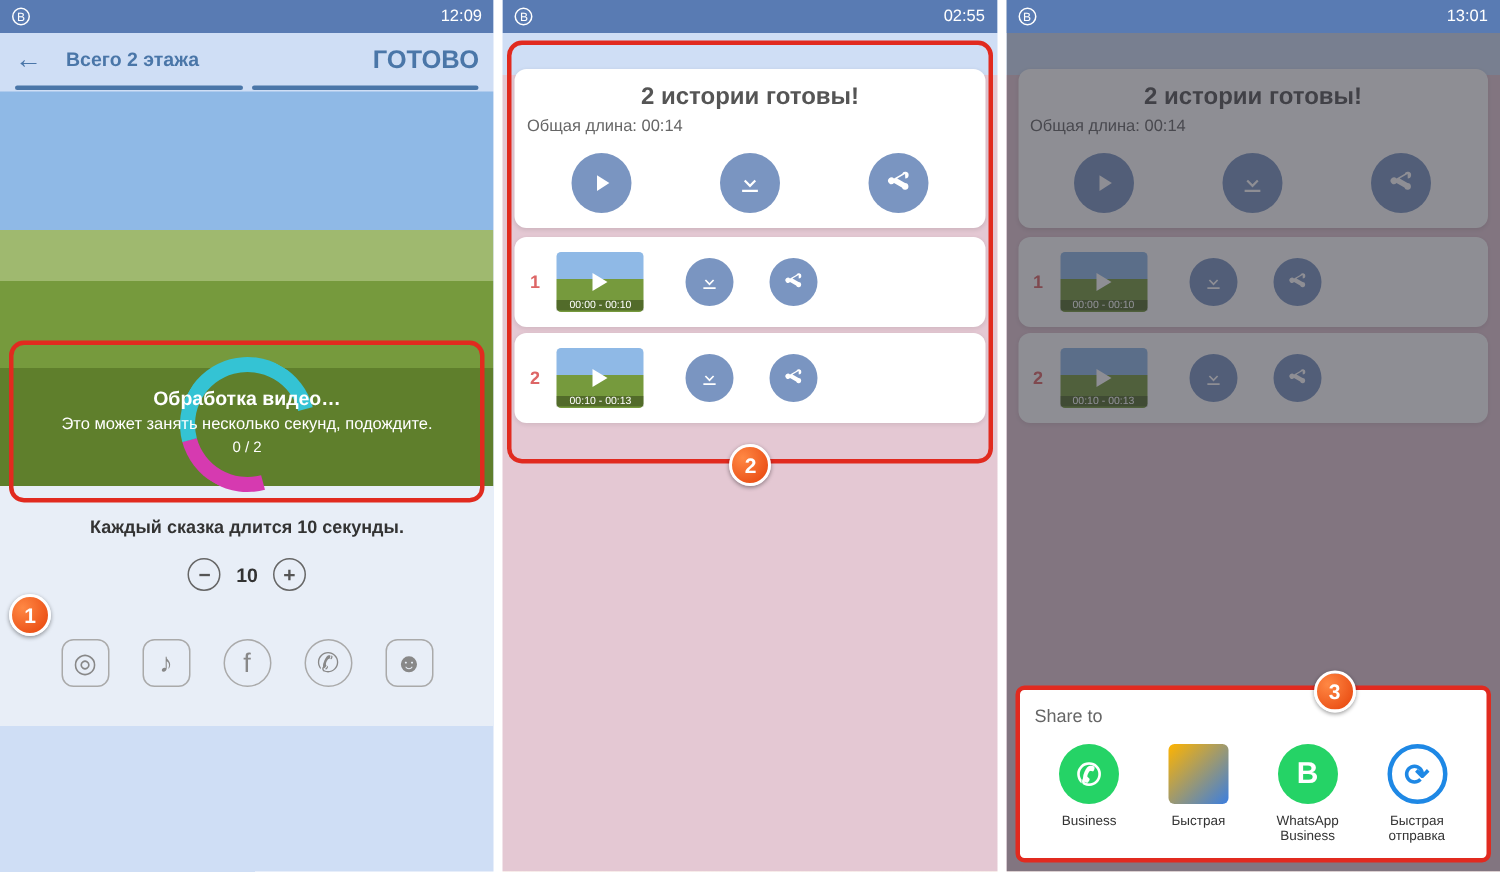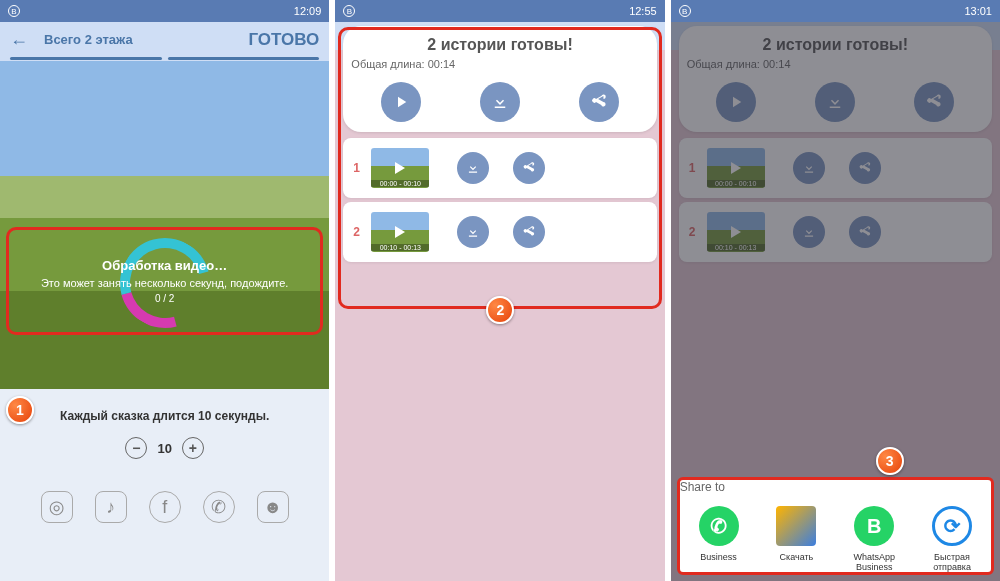--- a/index.html
+++ b/index.html
@@ -5,52 +5,52 @@
   *{box-sizing:border-box;margin:0;padding:0;font-family:-apple-system,Arial,sans-serif}
   body{background:#fff;width:1000px;height:581px;overflow:hidden;display:flex;gap:6px;padding:0}
   .phone{width:331px;height:581px;position:relative;background:#cfdef5;overflow:hidden}
   .status{height:22px;background:#597bb3;display:flex;align-items:center;justify-content:space-between;padding:0 8px;color:#fff;font-size:11px}
   .dot{width:12px;height:12px;border:1.5px solid #fff;border-radius:50%;display:flex;align-items:center;justify-content:center;font-size:8px}
   .header{height:35px;display:flex;align-items:center;padding:0 10px;color:#4a76a8;font-weight:600;font-size:13px}
   .back{font-size:18px;margin-right:16px}
   .header .spacer{flex:1}
   .prog{height:4px;display:flex;gap:6px;padding:0 10px 4px}
   .prog div{flex:1;height:3px;background:#4a76a8;border-radius:2px}
-  .photo{height:328px;background:linear-gradient(#8fb9e6 0 35%,#9fb96f 35% 48%,#769a3d 48% 70%,#5f7f2c 70% 100%);position:relative}
+  .photo{height:263px;background:linear-gradient(#8fb9e6 0 35%,#9fb96f 35% 48%,#769a3d 48% 70%,#5f7f2c 70% 100%);position:relative}
   .overlay{position:absolute;left:6px;right:6px;top:166px;height:108px;border:3px solid #e12a1f;border-radius:10px;display:flex;flex-direction:column;align-items:center;justify-content:center;color:#fff;text-align:center;padding:4px}
   .spinner{position:absolute;width:90px;height:90px;border-radius:50%;border:10px solid transparent;border-top-color:#34c3d4;border-bottom-color:#d63ab0;border-left-color:#34c3d4;top:8px;left:50%;transform:translateX(-50%) rotate(30deg)}
   .ov-title{font-size:13px;font-weight:600;z-index:1}
   .ov-sub{font-size:11px;margin-top:4px;z-index:1}
   .ov-count{font-size:10px;margin-top:4px;z-index:1}
-  .foot{background:#e8eef7;height:204px;display:flex;flex-direction:column;align-items:center;padding-top:20px}
+  .foot{background:#e8eef7;height:160px;display:flex;flex-direction:column;align-items:center;padding-top:20px}
   .foot-text{font-size:12px;color:#333;font-weight:600}
   .stepper{margin-top:14px;display:flex;align-items:center;gap:10px;color:#333;font-weight:600;font-size:13px}
   .step-btn{width:22px;height:22px;border:1px solid #666;border-radius:50%;display:flex;align-items:center;justify-content:center;font-size:14px;color:#555}
   .social{margin-top:32px;display:flex;gap:22px}
   .sicon{width:32px;height:32px;border:1.5px solid #aaa;border-radius:8px;display:flex;align-items:center;justify-content:center;color:#888;font-size:18px}
   .sicon.round{border-radius:50%}
   .marker{position:absolute;width:28px;height:28px;border-radius:50%;background:radial-gradient(circle at 30% 30%,#ff8844,#e6420a);border:2px solid #fff;box-shadow:0 1px 3px rgba(0,0,0,.4);color:#fff;font-weight:700;display:flex;align-items:center;justify-content:center;font-size:14px;z-index:20}
   
   .p23{background:linear-gradient(#cfdef5 0 50px,#e4c8d3 50px 100%,#f0d8d4)}
-  .card{background:#fff;border-radius:18px;margin:4px 8px 6px;padding:10px 8px;box-shadow:0 1px 3px rgba(0,0,0,.1)}
+  .card{background:#fff;border-radius:8px;margin:24px 8px 6px;padding:10px 8px;box-shadow:0 1px 3px rgba(0,0,0,.1)}
   .card-title{text-align:center;font-weight:700;color:#555;font-size:16px}
   .card-sub{text-align:left;font-size:11px;color:#666;margin-top:4px}
   .actions{display:flex;justify-content:space-around;margin-top:12px}
   .abtn{width:40px;height:40px;border-radius:50%;background:#7a95c1;display:flex;align-items:center;justify-content:center;color:#fff}
   .abtn svg{width:18px;height:18px;fill:#fff}
   .row{background:#fff;border-radius:8px;margin:4px 8px;padding:10px;display:flex;align-items:center;box-shadow:0 1px 3px rgba(0,0,0,.08)}
   .row-num{width:14px;color:#d66;font-size:12px;font-weight:600}
   .thumb{width:58px;height:40px;background:linear-gradient(#8fb9e6 0 45%,#769a3d 45% 100%);border-radius:3px;margin:0 4px;position:relative;display:flex;align-items:center;justify-content:center}
   .thumb::after{content:"";border-left:10px solid #fff;border-top:6px solid transparent;border-bottom:6px solid transparent}
   .thumb .tlabel{position:absolute;bottom:1px;left:0;right:0;font-size:7px;color:#fff;text-align:center;background:rgba(0,0,0,.3)}
   .sbtn{width:32px;height:32px;border-radius:50%;background:#7a95c1;display:flex;align-items:center;justify-content:center;margin-left:24px}
   .sbtn svg{width:14px;height:14px;fill:#fff}
   .redbox2{position:absolute;left:3px;right:3px;top:27px;height:282px;border:3px solid #e12a1f;border-radius:10px;pointer-events:none}
   .dim{position:absolute;inset:0;background:rgba(50,50,60,.55);z-index:5}
-  .share{position:absolute;bottom:6px;left:6px;right:6px;background:#fff;border-radius:6px;border:3px solid #e12a1f;z-index:10}
+  .share{position:absolute;bottom:6px;left:6px;right:6px;background:#fff;border-radius:6px;border:3px solid #e12a1f;padding:10px;z-index:10}
   .share-title{font-size:12px;color:#666;margin-bottom:12px}
   .share-row{display:flex;justify-content:space-around}
   .share-item{display:flex;flex-direction:column;align-items:center;gap:6px;font-size:9px;color:#333;width:70px;text-align:center}
   .share-ico{width:40px;height:40px;border-radius:50%;display:flex;align-items:center;justify-content:center;font-size:20px;color:#fff;font-weight:700}
 </style>
 </head>
 <body>
 
 <div class="phone">
   <div class="status">
@@ -89,21 +89,21 @@
       <span class="sicon round">✆</span>
       <span class="sicon">☻</span>
     </div>
   </div>
   <div class="marker" style="left:6px;top:396px">1</div>
 </div>
 
 <div class="phone p23">
   <div class="status">
     <span class="dot">B</span>
-    <span>12:55</span>
+    <span>02:55</span>
   </div>
   <div class="card">
     <div class="card-title">2 истории готовы!</div>
     <div class="card-sub">Общая длина: 00:14</div>
     <div class="actions">
       <div class="abtn">
           <svg viewBox="0 0 24 24">
             <path d="M8 5v14l11-7z"></path>
           </svg>
         </div>
@@ -216,21 +216,21 @@
   <div class="dim"></div>
   <div class="share">
     <div class="share-title">Share to</div>
     <div class="share-row">
       <div class="share-item">
           <div class="share-ico" style="background:#25d366">✆</div>
           <span>Business</span>
         </div>
       <div class="share-item">
           <div class="share-ico" style="background:linear-gradient(135deg,#ffb400,#3b7ee0);border-radius:4px"></div>
-          <span>Скачать</span>
+          <span>Быстрая</span>
         </div>
       <div class="share-item">
           <div class="share-ico" style="background:#25d366">B</div>
           <span>WhatsApp Business</span>
         </div>
       <div class="share-item">
           <div class="share-ico" style="background:#fff;border:3px solid #1e88e5;color:#1e88e5">⟳</div>
           <span>Быстрая отправка</span>
         </div>
     </div>

